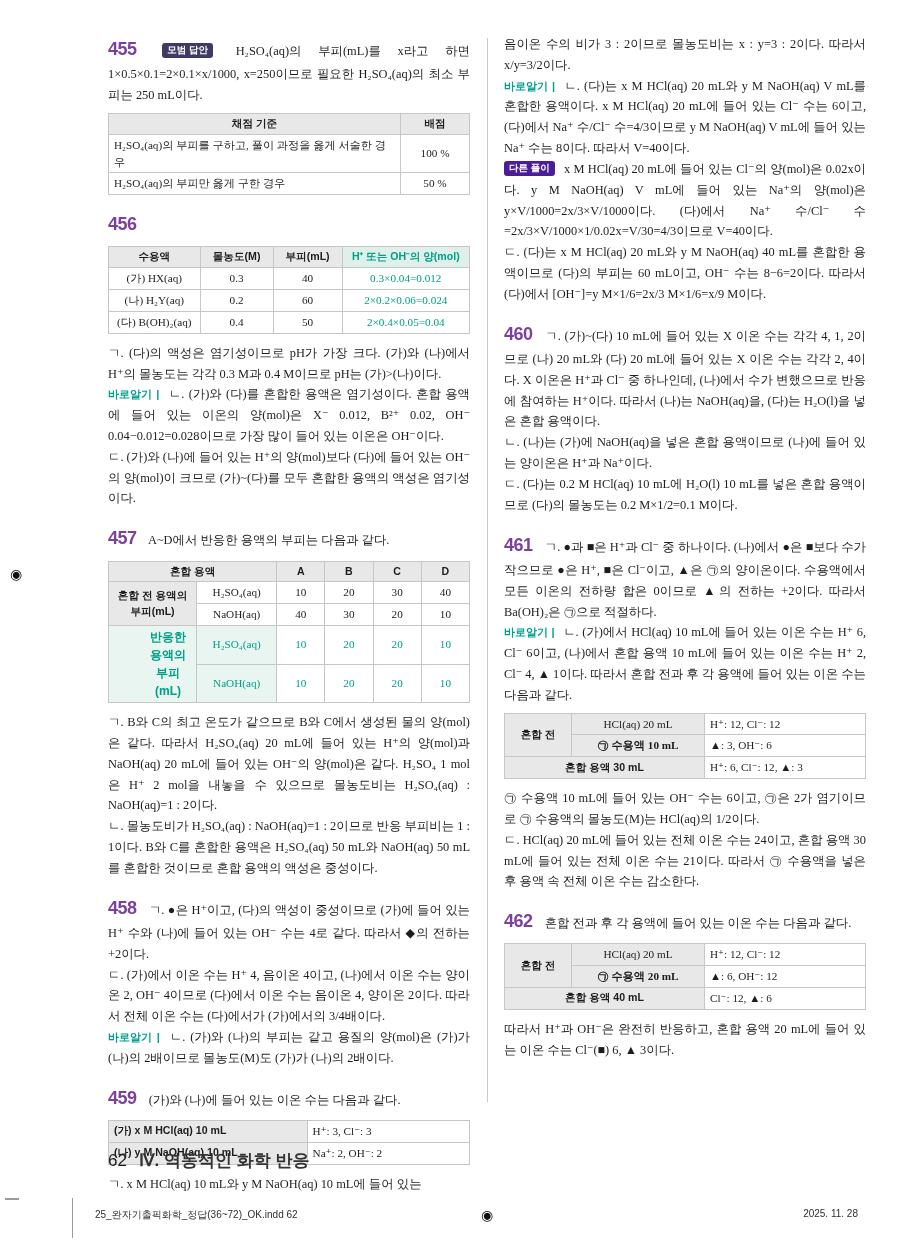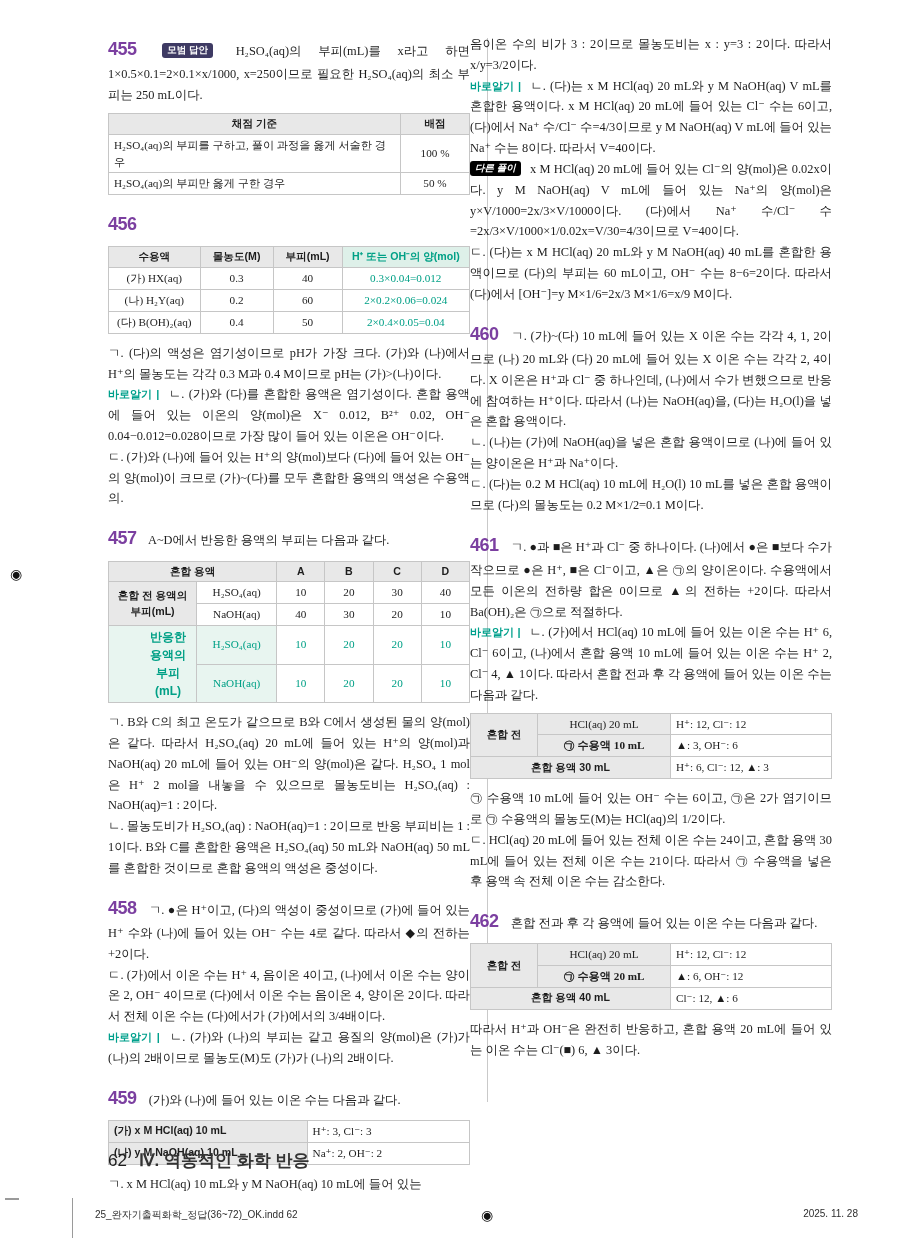--- a/index.html
+++ b/index.html
@@ -1,27 +1,27 @@
 <!DOCTYPE html>
 <html><head>
 <meta charset="utf-8">
 <style>
   html,body{margin:0;padding:0;background:#fff;}
   .page{position:relative;width:900px;height:1243px;background:#ffffff;overflow:hidden;
         font-family:"Liberation Serif","DejaVu Serif",serif;color:#1d1d1d;}
-  .cols{position:absolute;top:34px;left:108px;width:758px;display:flex;}
+  .cols{position:absolute;top:34px;left:108px;width:758px;display:flex;gap:34px;}
   .col{width:362px;font-size:12.4px;line-height:1.68;text-align:justify;}
   .divider{position:absolute;left:487px;top:38px;width:1px;height:1064px;background:#c9c9c9;}
   .prob{margin-bottom:14px;}
   .pnum{font-family:"Liberation Sans","DejaVu Sans",sans-serif;font-weight:bold;color:#7b3fa0;
         font-size:18px;margin-right:9px;letter-spacing:-0.5px;}
   .badge{display:inline-block;font-family:"Liberation Sans",sans-serif;font-size:9.5px;font-weight:bold;
          color:#fff;padding:1px 5px 2px;border-radius:3px;vertical-align:2px;margin-right:6px;line-height:1.25;}
   .badge.model{background:#3e3a63;}
-  .badge.alt{background:#000000;font-style:italic;}
+  .badge.alt{background:#4c1d95;}
   .baro{font-family:"Liberation Sans",sans-serif;font-weight:bold;color:#00a08c;font-size:11px;margin-right:5px;}
   p.para{margin:0;}
   table{border-collapse:collapse;width:100%;margin:7px 0 9px;font-size:11.2px;line-height:1.5;
         border-top:1.5px solid #8d8d8d;border-bottom:1.5px solid #8d8d8d;}
   th,td{border:1px solid #c6c6c6;padding:2px 5px;text-align:center;}
   th,.hd{background:#e8e8e8;font-family:"Liberation Sans",sans-serif;font-weight:bold;font-size:10.6px;}
   .left-al{text-align:left;}
   .teal{color:#00a086;}
   .tealhd{background:#def0e9;color:#00a086;font-family:"Liberation Sans",sans-serif;font-weight:bold;font-size:10.6px;}
   .tealbg{background:#e8f5f0;color:#00a086;}
@@ -102,21 +102,21 @@
             <td>50</td>
             <td class="teal">2×0.4×0.05=0.04</td>
           </tr>
         </tbody>
           </table>
         <p class="para">ㄱ. (다)의 액성은 염기성이므로 pH가 가장 크다. (가)와 (나)에서 H⁺의 몰농도는 각각 0.3 M과 0.4 M이므로 pH는 (가)&gt;(나)이다.</p>
         <p class="para">
           <span class="baro">바로알기 |</span>
           <span>ㄴ. (가)와 (다)를 혼합한 용액은 염기성이다. 혼합 용액에 들어 있는 이온의 양(mol)은 X⁻ 0.012, B²⁺ 0.02, OH⁻ 0.04−0.012=0.028이므로 가장 많이 들어 있는 이온은 OH⁻이다.</span>
         </p>
-        <p class="para">ㄷ. (가)와 (나)에 들어 있는 H⁺의 양(mol)보다 (다)에 들어 있는 OH⁻의 양(mol)이 크므로 (가)~(다)를 모두 혼합한 용액의 액성은 수용액의.</p>
+        <p class="para">ㄷ. (가)와 (나)에 들어 있는 H⁺의 양(mol)보다 (다)에 들어 있는 OH⁻의 양(mol)이 크므로 (가)~(다)를 모두 혼합한 용액의 액성은 염기성이다.</p>
       </div>
 
       <div class="prob">
         <p class="para">
           <span class="pnum">457</span>
           <span>A~D에서 반응한 용액의 부피는 다음과 같다.</span>
         </p>
         <table>
           <tbody>
               <tr>

